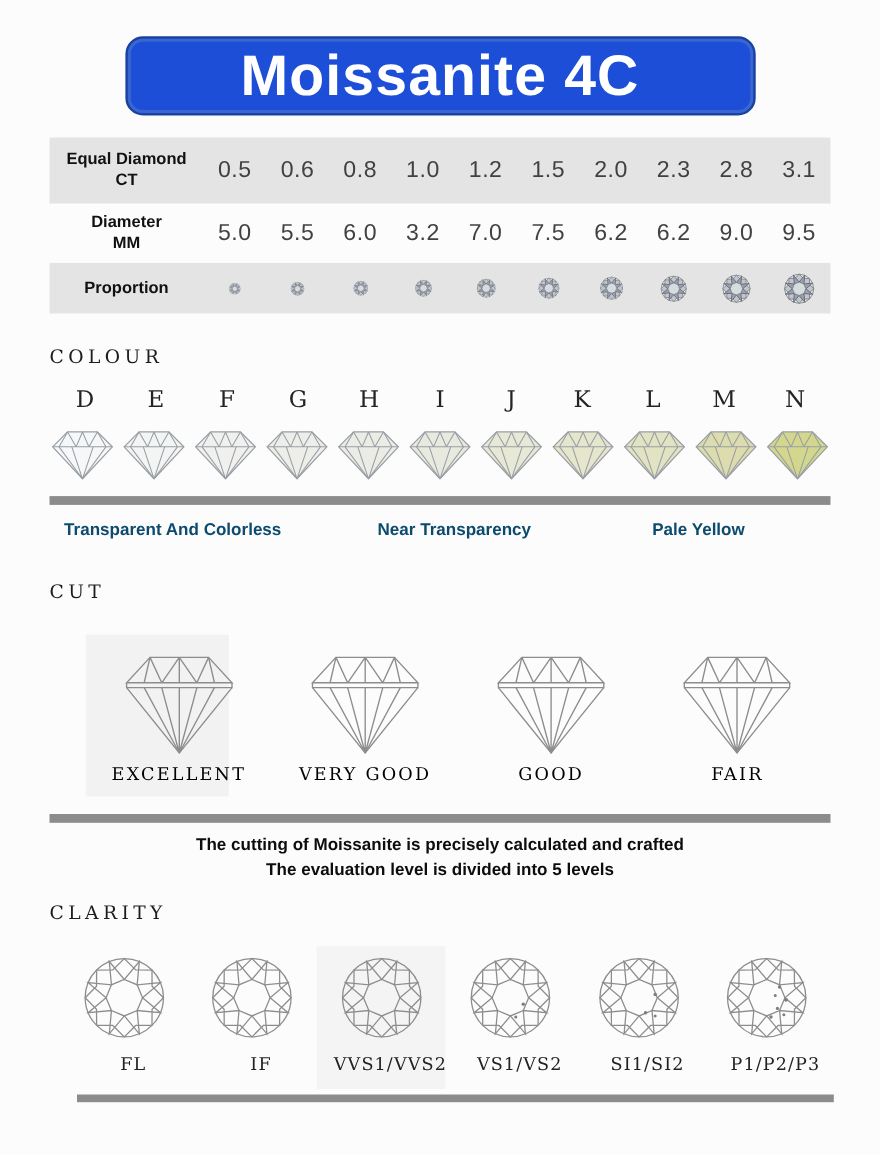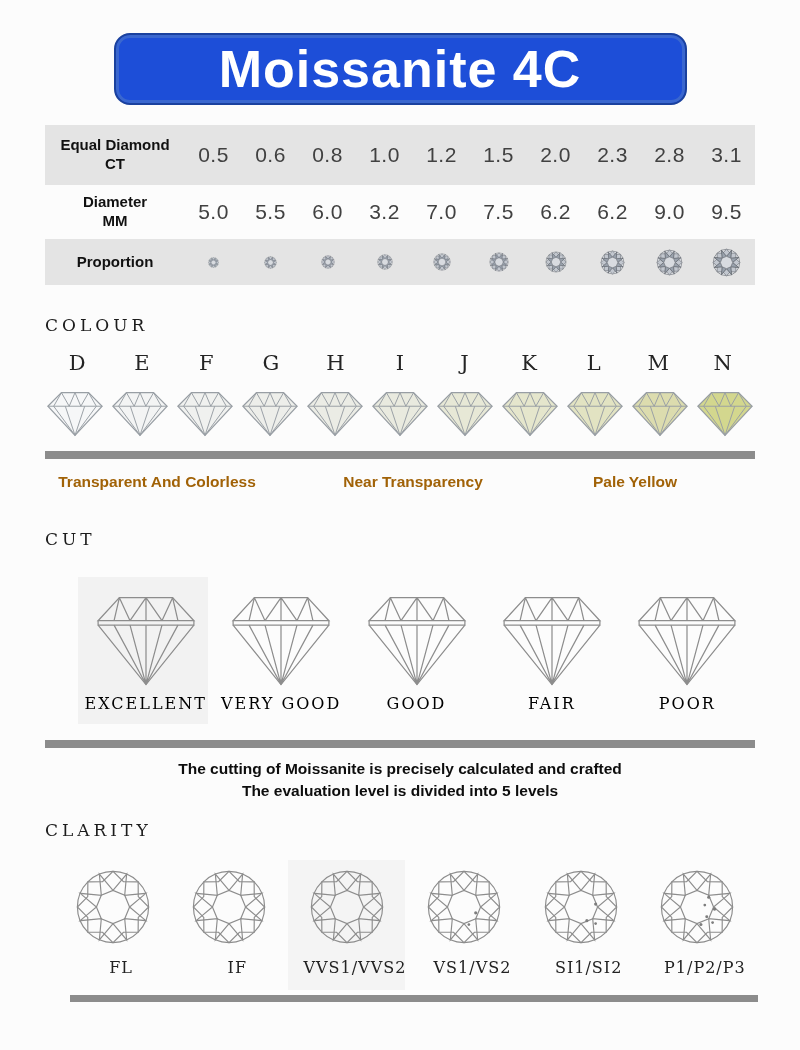--- a/index.html
+++ b/index.html
@@ -62,21 +62,21 @@
   .colour-gems svg { width:62px; height:52px; }
 
   .divider { height:8px; background:#8c8c8c; width:710px; margin-left:45px; }
   .div-colour { margin-top:12px; }
   .div-cut { margin-top:14px; }
   .div-bottom { width:688px; margin-left:70px; height:7px; margin-top:5px; }
 
   .cat-row { position:relative; width:710px; margin-left:45px; margin-top:14px; height:22px; }
   .cat-row span {
     position:absolute; transform:translateX(-50%); white-space:nowrap;
-    font-weight:bold; font-size:15.5px; color:#a16207;
+    font-weight:bold; font-size:15.5px; color:#0c4a6e;
   }
   .cat-1 { left:112px; } .cat-2 { left:368px; } .cat-3 { left:590px; }
 
   
   .cut-row { position:relative; width:677px; margin:22px 0 0 78px; height:155px; display:flex; }
   .cut-highlight {
     position:absolute; left:0; top:6px; width:130px; height:147px;
     background:#f2f2f2; z-index:0;
   }
   .cut-col {
@@ -366,26 +366,20 @@
           <use href="#gem-cut"></use>
         </svg>
       <span class="cut-label">GOOD</span>
     </div>
     <div class="cut-col">
       <svg viewBox="0 0 120 115">
           <use href="#gem-cut"></use>
         </svg>
       <span class="cut-label">FAIR</span>
     </div>
-    <div class="cut-col">
-      <svg viewBox="0 0 120 115">
-          <use href="#gem-cut"></use>
-        </svg>
-      <span class="cut-label">POOR</span>
-    </div>
   </div>
 
   <div class="divider div-cut"></div>
 
   <div class="notes">
     <div>The cutting of Moissanite is precisely calculated and crafted</div>
     <div>The evaluation level is divided into 5 levels</div>
   </div>
 
   <div class="section-h h-clarity">CLARITY</div>

